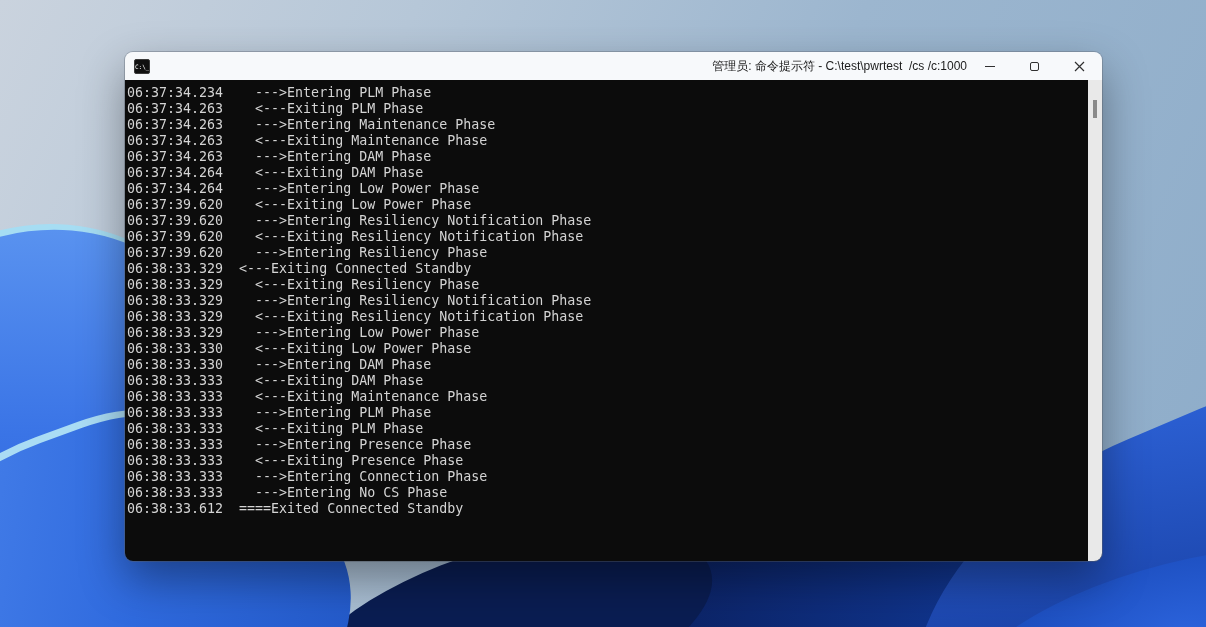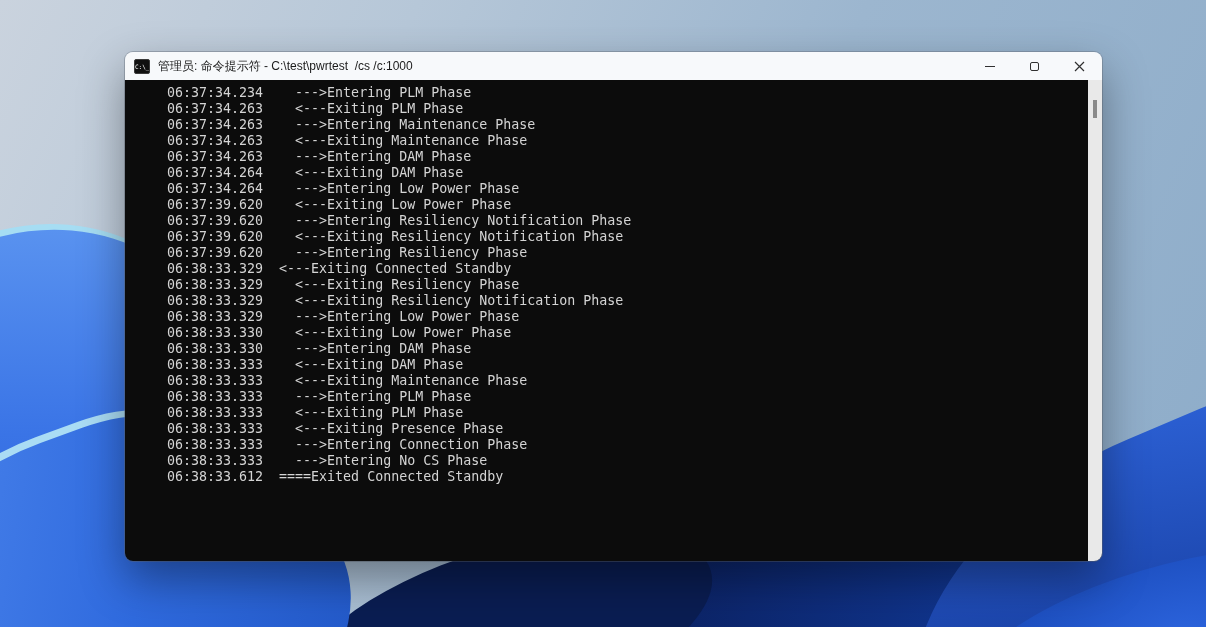--- a/index.html
+++ b/index.html
@@ -68,34 +68,34 @@
   }
   .cmd-icon {
     width: 16px; height: 15px; margin-left: 9px; flex: 0 0 16px;
     background: #101010; border: 1px solid #3a3a3a; border-radius: 2px;
     color: #ffffff; font-family: "DejaVu Sans Mono", monospace;
     font-size: 6px; line-height: 13px; text-align: center;
     overflow: hidden; white-space: nowrap;
   }
   .title-text {
     margin-left: 8px; font-size: 12px; color: #1b1b1b;
-    white-space: pre; overflow: hidden; flex: 1 1 auto;
+    white-space: pre; overflow: hidden; flex: 1 1 auto; text-align: right;
   }
   .win-controls { display: flex; height: 100%; flex: 0 0 auto; }
   .win-btn {
     width: 45px; height: 100%; border: none; background: transparent;
     display: flex; align-items: center; justify-content: center; cursor: default;
   }
   .glyph-min { width: 10px; height: 0; border-top: 1px solid #303030; display: block; }
   .glyph-max { width: 9px; height: 9px; border: 1px solid #303030; border-radius: 2px; display: block; }
   .glyph-close { display: block; }
 
   .console-row {
     flex: 1 1 auto; display: flex; overflow: hidden;
-    border-radius: 0 0 8px 8px; background: #0c0c0c; padding-left: 40px;
+    border-radius: 0 0 8px 8px; background: #0c0c0c;
   }
   .console-output {
     flex: 1 1 auto; overflow: hidden;
     padding: 5px 0 0 2px;
   }
   .console-line {
     font-family: "DejaVu Sans Mono", "Liberation Mono", monospace;
     font-size: 13.3px; line-height: 16px; height: 16px;
     color: #d4d4d4; white-space: pre;
   }
@@ -147,28 +147,30 @@
         <div class="console-line">06:37:34.263    &lt;---Exiting Maintenance Phase</div>
         <div class="console-line">06:37:34.263    ---&gt;Entering DAM Phase</div>
         <div class="console-line">06:37:34.264    &lt;---Exiting DAM Phase</div>
         <div class="console-line">06:37:34.264    ---&gt;Entering Low Power Phase</div>
         <div class="console-line">06:37:39.620    &lt;---Exiting Low Power Phase</div>
         <div class="console-line">06:37:39.620    ---&gt;Entering Resiliency Notification Phase</div>
         <div class="console-line">06:37:39.620    &lt;---Exiting Resiliency Notification Phase</div>
         <div class="console-line">06:37:39.620    ---&gt;Entering Resiliency Phase</div>
         <div class="console-line">06:38:33.329  &lt;---Exiting Connected Standby</div>
         <div class="console-line">06:38:33.329    &lt;---Exiting Resiliency Phase</div>
+        <div class="console-line">06:38:33.329    ---&gt;Entering Resiliency Notification Phase</div>
         <div class="console-line">06:38:33.329    &lt;---Exiting Resiliency Notification Phase</div>
         <div class="console-line">06:38:33.329    ---&gt;Entering Low Power Phase</div>
         <div class="console-line">06:38:33.330    &lt;---Exiting Low Power Phase</div>
         <div class="console-line">06:38:33.330    ---&gt;Entering DAM Phase</div>
         <div class="console-line">06:38:33.333    &lt;---Exiting DAM Phase</div>
         <div class="console-line">06:38:33.333    &lt;---Exiting Maintenance Phase</div>
         <div class="console-line">06:38:33.333    ---&gt;Entering PLM Phase</div>
         <div class="console-line">06:38:33.333    &lt;---Exiting PLM Phase</div>
+        <div class="console-line">06:38:33.333    ---&gt;Entering Presence Phase</div>
         <div class="console-line">06:38:33.333    &lt;---Exiting Presence Phase</div>
         <div class="console-line">06:38:33.333    ---&gt;Entering Connection Phase</div>
         <div class="console-line">06:38:33.333    ---&gt;Entering No CS Phase</div>
         <div class="console-line">06:38:33.612  ====Exited Connected Standby</div>
       </div>
     <div class="v-scrollbar">
       <div class="v-scroll-thumb"></div>
     </div>
   </div>
 </div>

